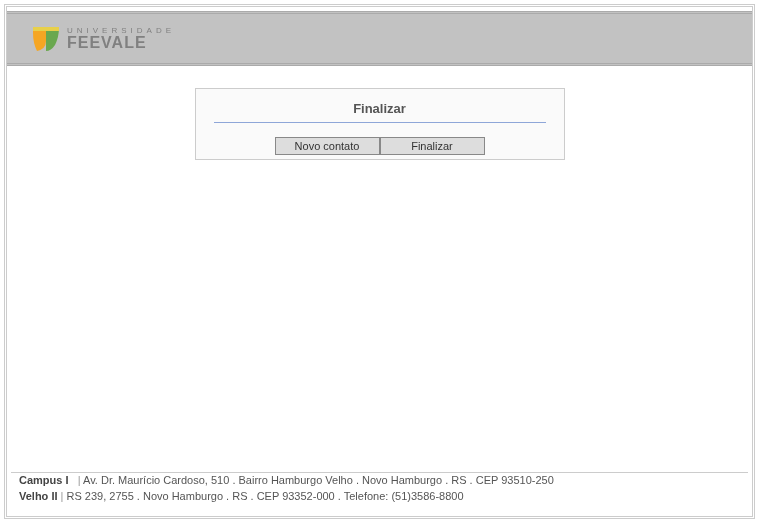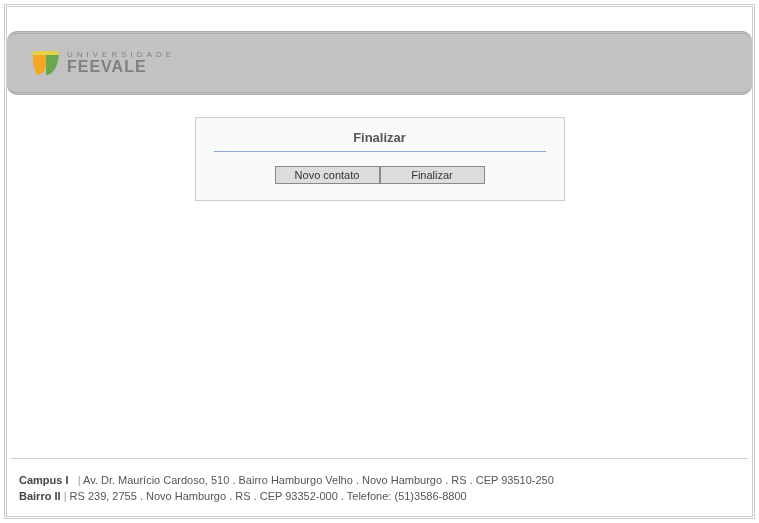--- a/index.html
+++ b/index.html
@@ -17,26 +17,25 @@
     border: 3px double #ccc;
     width: 100%;
     height: 100%;
     position: relative;
     background: #fff;
   }
   .header-bar {
     background: #c2c2c2;
     border-bottom: 3px double #aaa;
     border-top: 3px double #aaa;
-    margin-top: 24px;
-    height: 64px;
+    margin-top: 4px;
+    height: 55px;
     display: flex;
     align-items: center;
     padding-left: 24px;
-    border-radius: 10px;
   }
   .logo-wrap {
     display: flex;
     align-items: center;
     gap: 6px;
   }
   .logo-text {
     display: flex;
     flex-direction: column;
     line-height: 1;
@@ -57,21 +56,21 @@
   }
   .content {
     padding-top: 22px;
     display: flex;
     justify-content: center;
   }
   .panel {
     width: 370px;
     border: 1px solid #ccc;
     background: #fafafa;
-    padding: 12px 18px 16px 18px;
+    padding: 12px 18px 4px 18px;
   }
   .panel-title {
     text-align: center;
     font-weight: bold;
     color: #555;
     font-size: 13px;
     padding-bottom: 6px;
     border-bottom: 1px solid #8ea6d8;
     margin-bottom: 14px;
   }
@@ -90,21 +89,21 @@
     width: 105px;
     text-align: center;
     cursor: pointer;
   }
   .footer {
     position: absolute;
     bottom: 4px;
     left: 4px;
     right: 4px;
     border-top: 1px solid #ccc;
-    padding: 14px 8px 8px 8px;
+    padding: 0 8px 8px 8px;
     font-size: 11px;
     color: #555;
     line-height: 1.4;
   }
   .footer .sep { color: #999; }
   .footer b { color: #444; }
 </style>
 </head>
 <body>
 
@@ -135,19 +134,19 @@
       </div>
     </div>
   </div>
 
   <div class="footer">
     <div>
       <b>Campus I</b>&nbsp;&nbsp;&nbsp;<span class="sep">|</span>
       <span>Av. Dr. Maurício Cardoso, 510  .  Bairro Hamburgo Velho  .  Novo Hamburgo  .  RS  .  CEP 93510-250</span>
     </div>
     <div>
-      <b>Bairro II</b>
+      <b>Velho II</b>
       <span class="sep">|</span>
       <span>RS 239, 2755  .  Novo Hamburgo  .  RS  .  CEP 93352-000  .  Telefone: (51)3586-8800</span>
     </div>
   </div>
 
 </div>
 
 </body></html>

